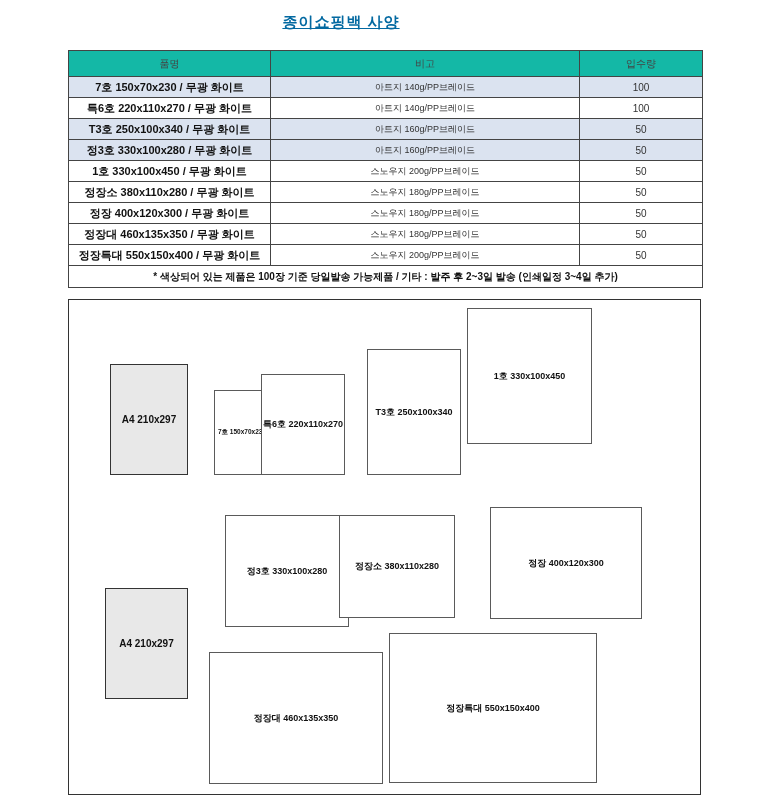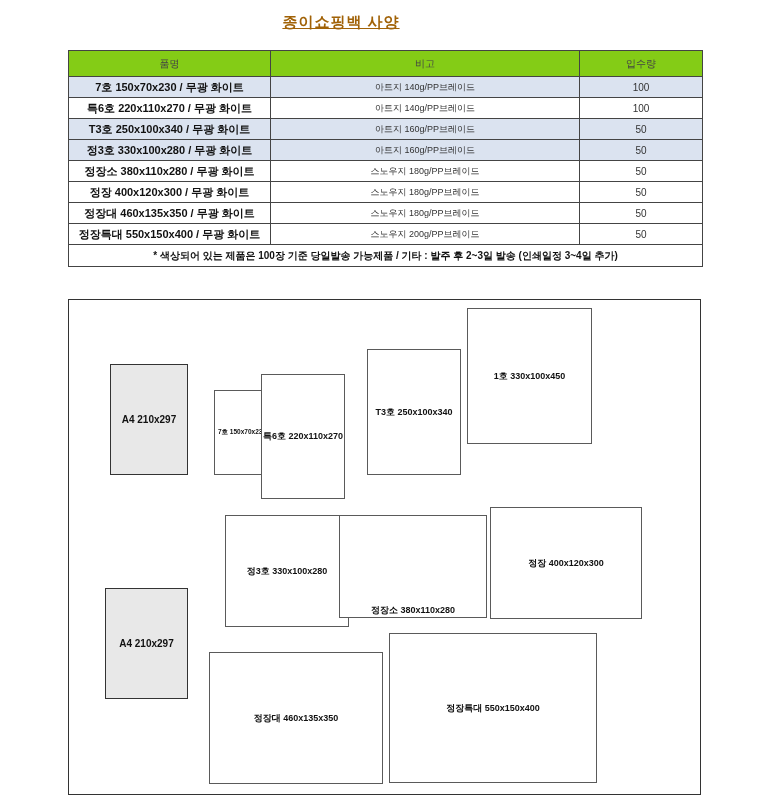--- a/index.html
+++ b/index.html
@@ -18,21 +18,21 @@
   .title {
     position: absolute;
     top: 13px;
     left: 0;
     width: 682px;
     text-align: center;
     font-size: 15px;
     font-weight: bold;
     text-decoration: underline;
     letter-spacing: 1px;
-    color: #a16207;
+    color: #0369a1;
   }
   table.spec-table {
     position: absolute;
     left: 68px;
     top: 50px;
     width: 634px;
     border-collapse: collapse;
     table-layout: fixed;
     border: 1.5px solid #222;
   }
@@ -44,21 +44,21 @@
     white-space: nowrap;
   }
   col.c-name { width: 202px; }
   col.c-note { width: 309px; }
   col.c-qty  { width: 123px; }
   table.spec-table thead th {
     height: 26px;
     font-size: 10px;
     font-weight: normal;
     color: #444;
-    background: #84cc16;
+    background: #14b8a6;
   }
   table.spec-table tbody tr.data-row td { height: 21px; }
   td.name { font-size: 11px; font-weight: bold; color: #111; }
   td.note { font-size: 9px;  color: #333; }
   td.qty  { font-size: 10px; color: #333; }
   tr.row-highlight td { background: #dbe3f0; }
   tr.footnote-row td {
     height: 22px;
     font-size: 10px;
     font-weight: bold;
@@ -89,26 +89,26 @@
   }
   .box.gray {
     background: #e8e8e8;
     border: 1px solid #333;
   }
   .box.gray span { font-size: 10px; }
   
   .b-a4top   { left: 41px;  top: 64px;  width: 78px;  height: 111px; }
   .b-bag7    { left: 145px; top: 90px;  width: 56px;  height: 85px; }
   .b-bag7 span { font-size: 6.5px; }
-  .b-bag6t   { left: 192px; top: 74px;  width: 84px;  height: 125px; }
+  .b-bag6t   { left: 192px; top: 74px;  width: 84px;  height: 101px; }
   .b-t3      { left: 298px; top: 49px;  width: 94px;  height: 126px; }
   .b-bag1    { left: 398px; top: 8px;   width: 125px; height: 136px; }
   
   .b-jeong3  { left: 156px; top: 215px; width: 124px; height: 112px; text-align: right; }
-  .b-jeongso { left: 270px; top: 215px; width: 148px; height: 103px; align-items: flex-end; }
+  .b-jeongso { left: 270px; top: 215px; width: 116px; height: 103px; }
   .b-jeong   { left: 421px; top: 207px; width: 152px; height: 112px; justify-content: center; }
   
   .b-a4bot   { left: 36px;  top: 288px; width: 83px;  height: 111px; }
   .b-jdae    { left: 140px; top: 352px; width: 174px; height: 132px; }
   .b-jteuk   { left: 320px; top: 333px; width: 208px; height: 150px; }
 </style>
 </head>
 <body>
 
 <div class="page">
@@ -143,20 +143,25 @@
         <td class="name">T3호 250x100x340 / 무광 화이트</td>
         <td class="note">아트지 160g/PP브레이드</td>
         <td class="qty">50</td>
       </tr>
       <tr class="data-row row-highlight">
         <td class="name">정3호 330x100x280 / 무광 화이트</td>
         <td class="note">아트지 160g/PP브레이드</td>
         <td class="qty">50</td>
       </tr>
       <tr class="data-row">
+        <td class="name">1호 330x100x450 / 무광 화이트</td>
+        <td class="note">스노우지 200g/PP브레이드</td>
+        <td class="qty">50</td>
+      </tr>
+      <tr class="data-row">
         <td class="name">정장소 380x110x280 / 무광 화이트</td>
         <td class="note">스노우지 180g/PP브레이드</td>
         <td class="qty">50</td>
       </tr>
       <tr class="data-row">
         <td class="name">정장 400x120x300 / 무광 화이트</td>
         <td class="note">스노우지 180g/PP브레이드</td>
         <td class="qty">50</td>
       </tr>
       <tr class="data-row">

